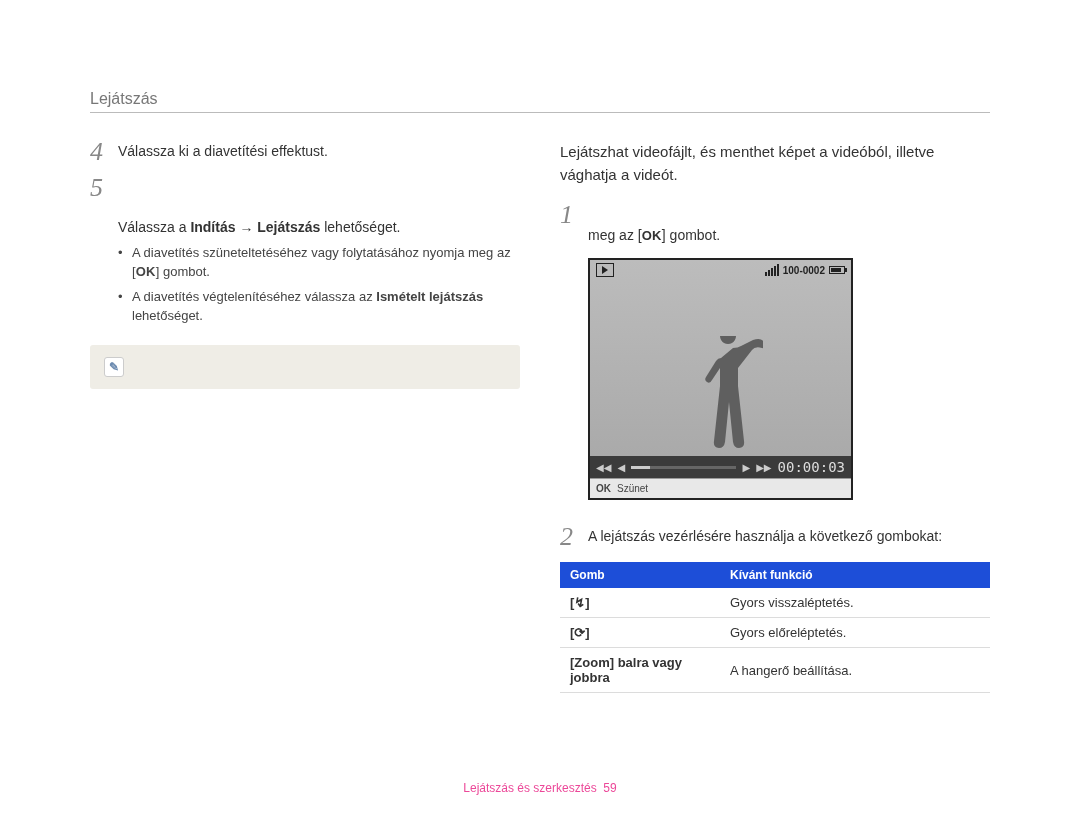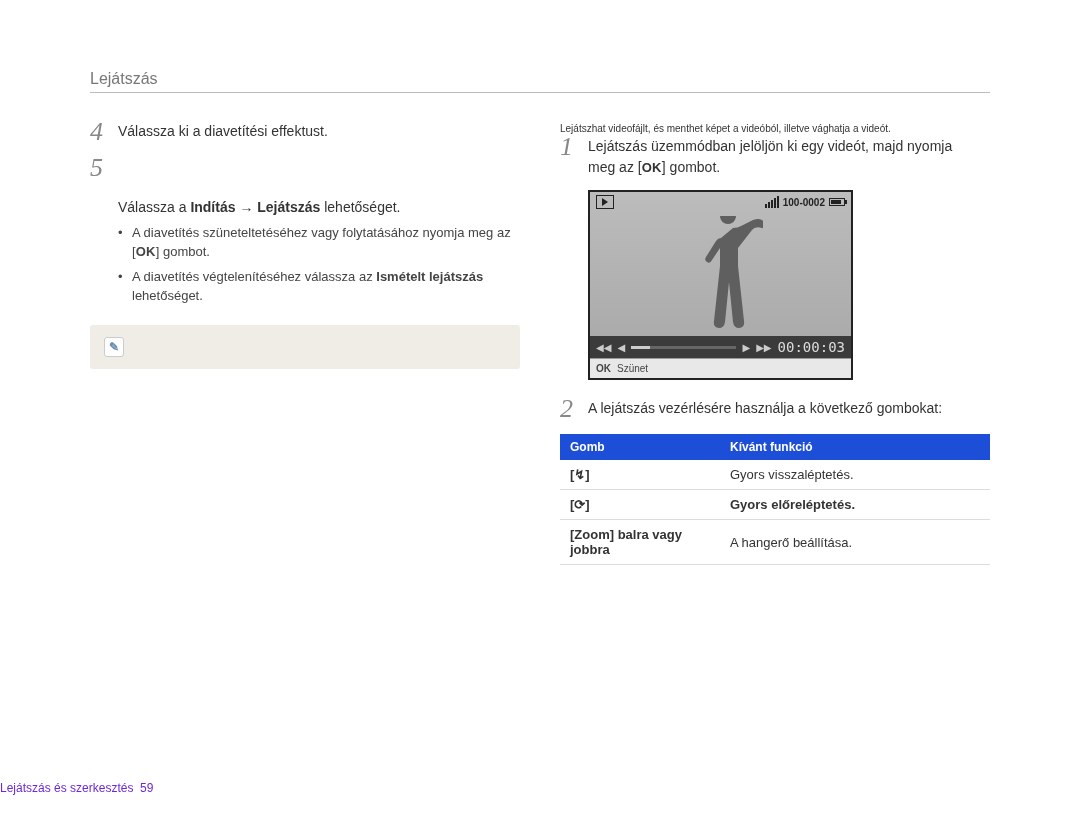--- a/index.html
+++ b/index.html
@@ -6,21 +6,21 @@
   body {
     font-family: Arial, Helvetica, sans-serif;
     width: 1080px;
     height: 815px;
     background: #fff;
     position: relative;
     color: #333;
     font-size: 13px;
   }
   .page {
-    padding: 70px 90px 0 90px;
+    padding: 90px 90px 0 90px;
   }
   .section-header {
     font-size: 16px;
     color: #777;
     border-bottom: 1px solid #bbb;
     padding-bottom: 4px;
     margin-bottom: 28px;
   }
   .two-col {
     display: flex;
@@ -84,29 +84,30 @@
     color: #6c8bb0; font-weight: bold; font-size: 12px;
   }
   .ok-text { font-weight: bold; font-size: 13px; letter-spacing: 0.3px; }
   .sym { font-weight: bold; }
   .right-title {
     color: #2176bd;
     font-size: 20px;
     margin-bottom: 12px;
   }
   .intro {
-    font-size: 10px;
+    font-size: 15px;
     line-height: 1.5;
     color: #333;
+    margin-bottom: 18px;
   }
   
   .video-mock {
-    width: 265px; height: 190px;
+    width: 265px; height: 242px;
     border: 2px solid #222;
-    margin: 10px 0 18px 28px;
+    margin: 10px 0 26px 28px;
     position: relative;
     background: linear-gradient(#bcbcbc, #a6a6a6);
     display: flex; flex-direction: column;
   }
   .vm-top {
     height: 20px; display: flex; align-items: center; justify-content: space-between;
     padding: 0 6px; font-size: 10px; color: #222; font-weight: bold;
   }
   .vm-top .play-ind {
     width: 18px; height: 14px; border: 1.5px solid #222;
@@ -158,21 +159,21 @@
     padding: 6px 10px; font-size: 12px;
   }
   table.funcs td {
     padding: 7px 10px; border-bottom: 1px solid #dcdcdc;
     vertical-align: middle;
   }
   table.funcs td:first-child { width: 160px; font-weight: bold; font-size: 13px; }
   .cell-ok { font-size: 15px; font-weight: bold; }
   .footer {
     position: absolute; bottom: 20px; left: 0; right: 0;
-    text-align: left; font-size: 12px; color: #6d28d9; margin-top: 47px;
+    text-align: center; font-size: 12px; color: #ec4899; margin-top: 47px;
   }
 </style>
 </head>
 <body>
 
 <div class="page">
   <div class="section-header">Lejátszás</div>
 
   <div class="two-col">
 
@@ -205,21 +206,21 @@
         </div>
       </div>
     </div>
 
     <div class="col">
       <div class="intro">Lejátszhat videofájlt, és menthet képet a videóból, illetve vághatja a videót.</div>
 
       <div class="step">
         <div class="step-num">1</div>
         <div class="step-body">
-          <span>Lejátszás üzemmódban jelöljön ki egy videót, majd nyomja</span><br>
+          <br>
           <span>meg az [</span><span class="ok-text">OK</span><span>] gombot.</span>
         </div>
       </div>
 
       <div class="video-mock">
         <div class="vm-top">
           <div class="play-ind"></div>
           <div class="right-info">
             <span class="bars">
                 <span></span>
@@ -269,21 +270,21 @@
           <tr>
             <td>
               <span>[</span><span class="sym">↯</span><span>]</span>
             </td>
             <td style="font-weight:normal">Gyors visszaléptetés.</td>
           </tr>
           <tr>
             <td>
               <span>[</span><span class="sym">⟳</span><span>]</span>
             </td>
-            <td style="font-weight:bold">Gyors előreléptetés.</td>
+            <td style="font-weight:normal">Gyors előreléptetés.</td>
           </tr>
           <tr>
             <td>[Zoom] balra vagy jobbra</td>
             <td style="font-weight:normal">A hangerő beállítása.</td>
           </tr>
         </tbody>
       </table>
     </div>
   </div>
 </div>

